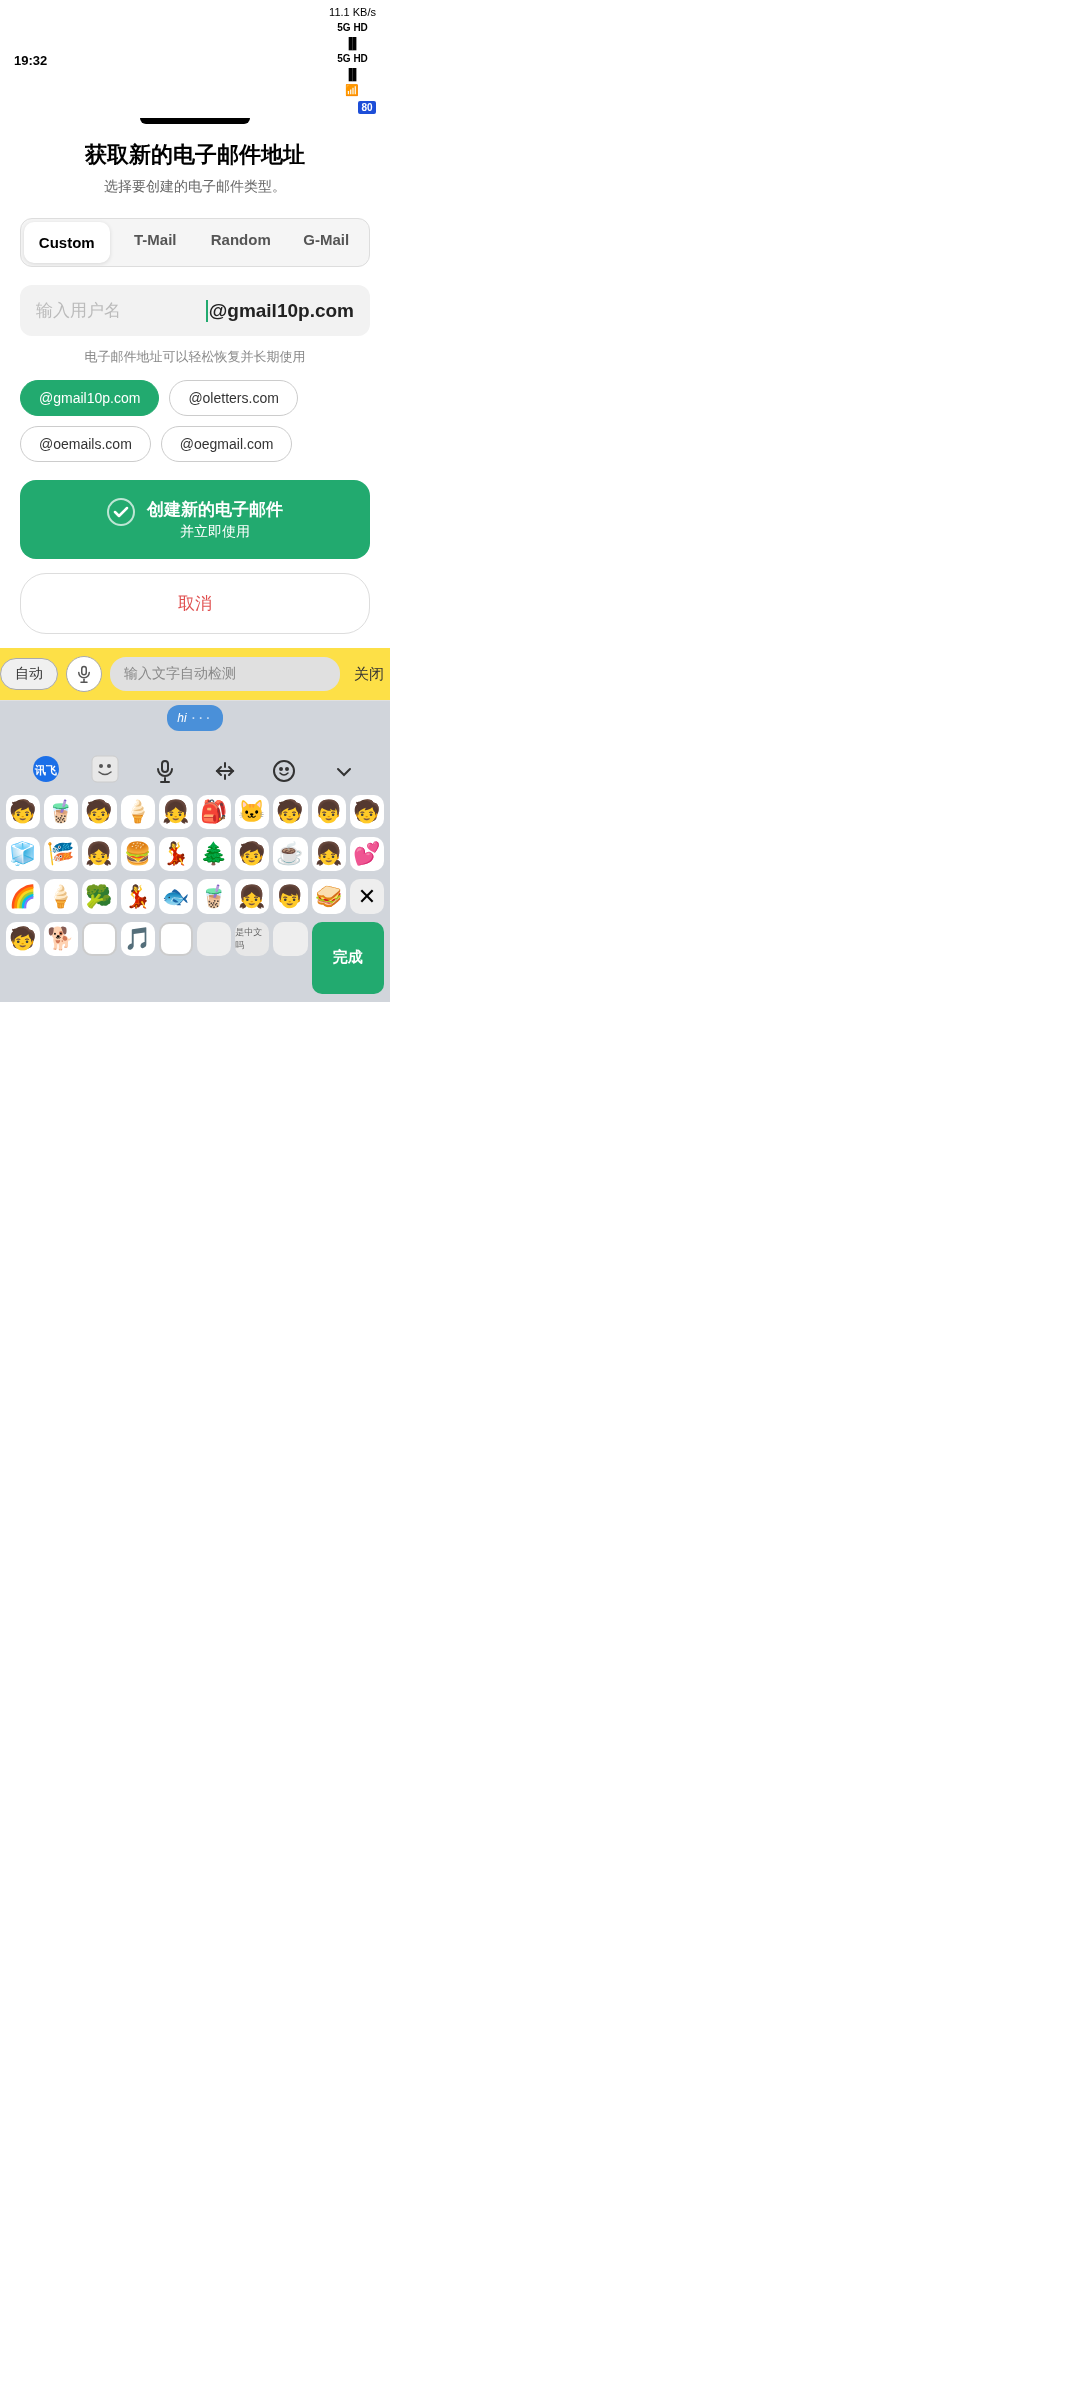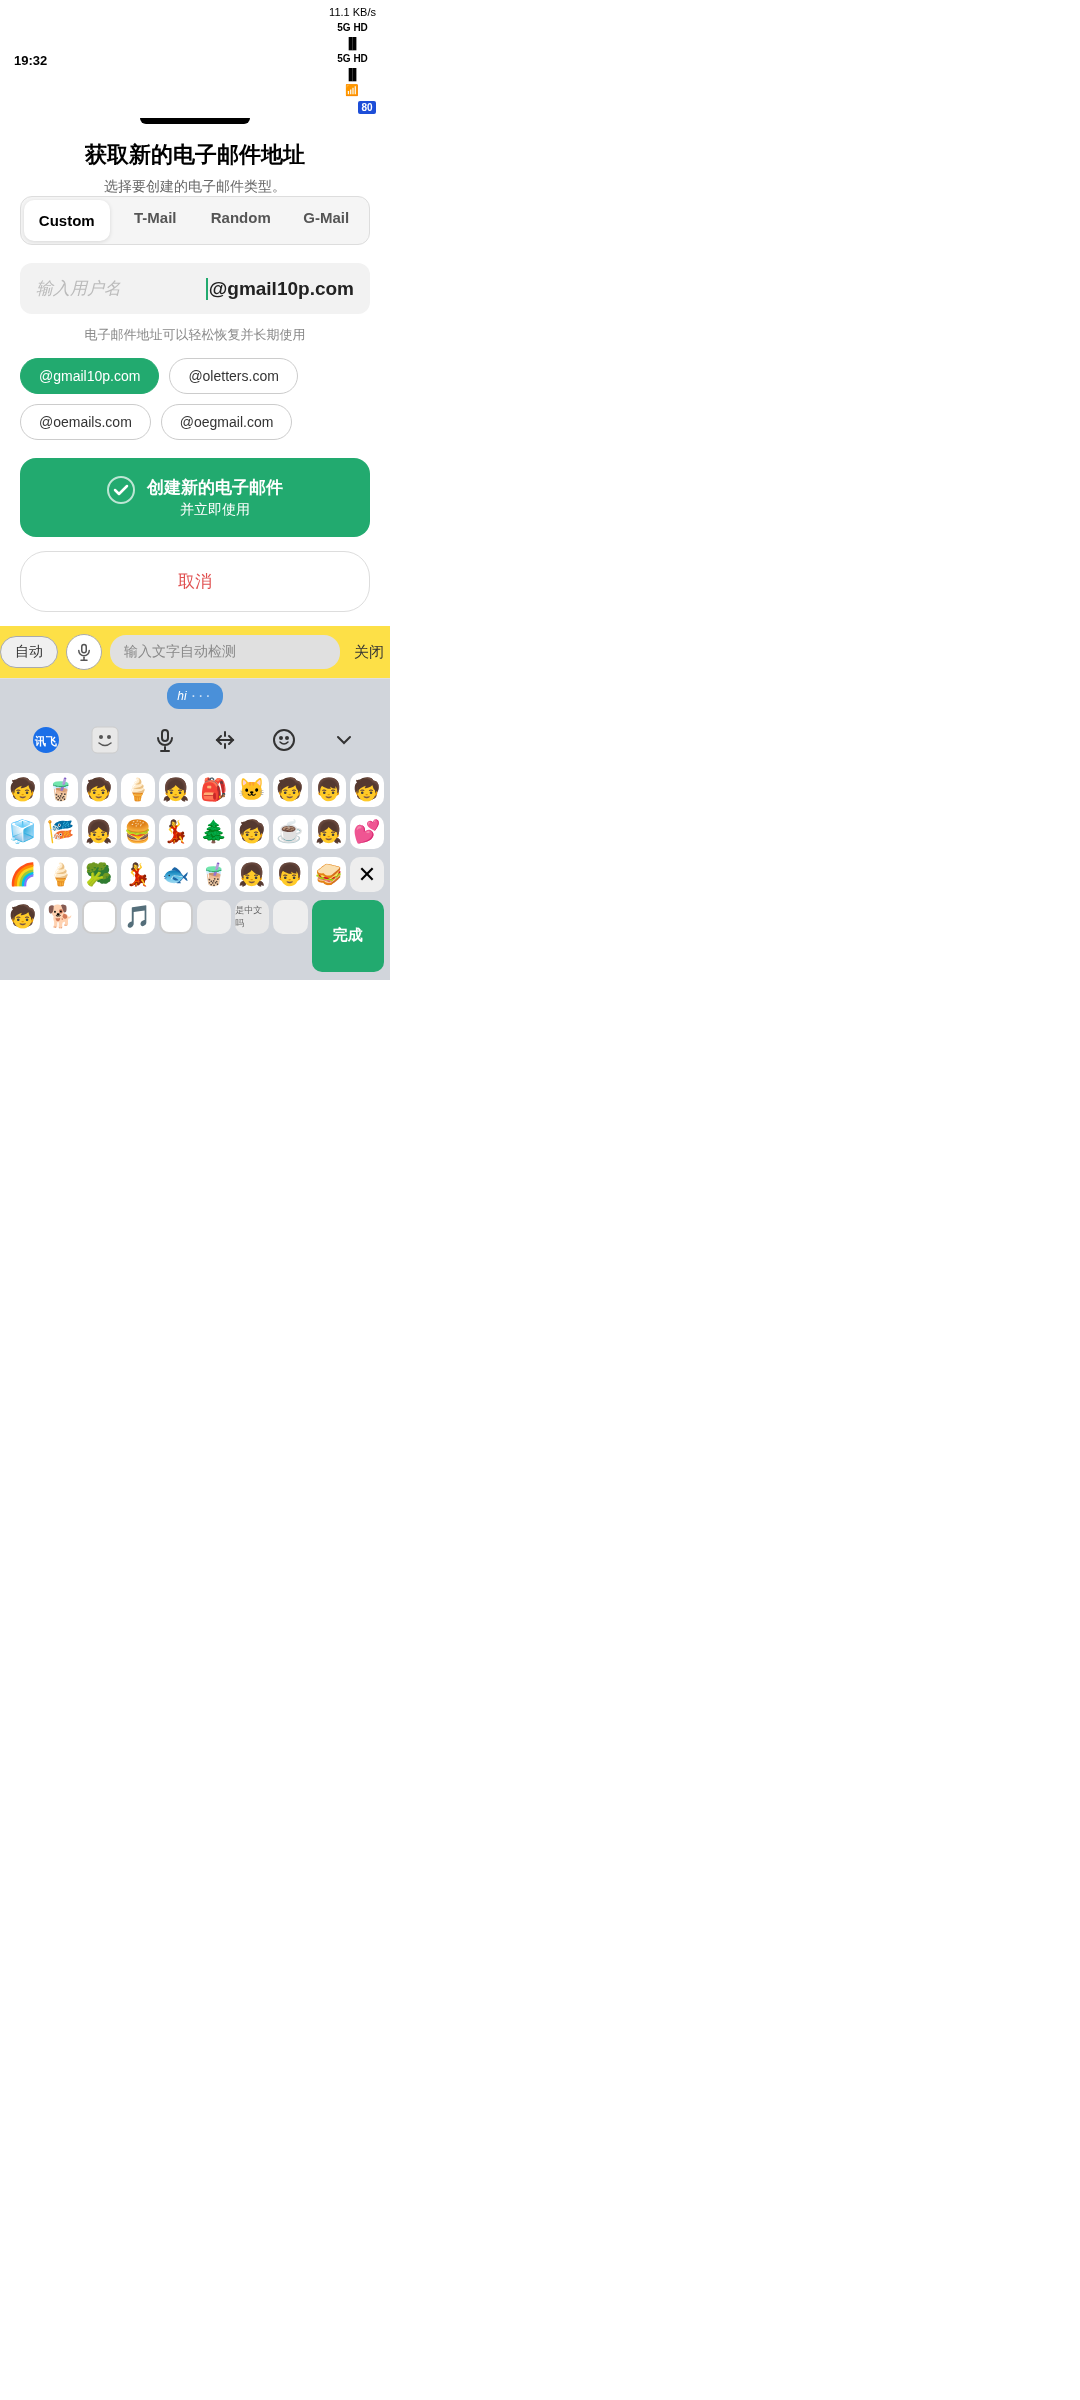--- a/index.html
+++ b/index.html
@@ -64,21 +64,21 @@
       text-align: center;
       font-size: 22px;
       font-weight: 700;
       color: #000;
       margin-bottom: 8px;
     }
     .page-subtitle {
       text-align: center;
       font-size: 14px;
       color: #666;
-      margin-bottom: 0;
+      margin-bottom: 22px;
     }
 
     
     .tab-selector {
       display: flex;
       border: 1.5px solid #ddd;
       border-radius: 12px;
       overflow: hidden;
       margin-bottom: 18px;
       background: #f5f5f5;
@@ -109,21 +109,20 @@
       padding: 14px 16px;
       margin-bottom: 12px;
     }
     .email-input-field {
       flex: 1;
       font-size: 17px;
       color: #bbb;
       background: transparent;
       border: none;
       outline: none;
-      font-style: italic;
     }
     .email-domain {
       font-size: 19px;
       font-weight: 700;
       color: #222;
     }
     .cursor-bar {
       width: 2px;
       height: 22px;
       background: #22aa6f;
@@ -291,21 +290,21 @@
       display: flex;
       align-items: center;
       justify-content: space-around;
       padding: 8px 16px;
       background: #d1d5db;
     }
     .kb-tool-btn {
       width: 42px;
       height: 42px;
       display: flex;
-      align-items: center;
+      align-items: flex-end;
       justify-content: center;
       font-size: 20px;
       color: #14532d;
     }
     .kb-tool-btn.xunfei { font-size: 14px; font-weight: 700; }
 
     
     .sticker-grid {
       display: grid;
       grid-template-columns: repeat(10, 1fr);

